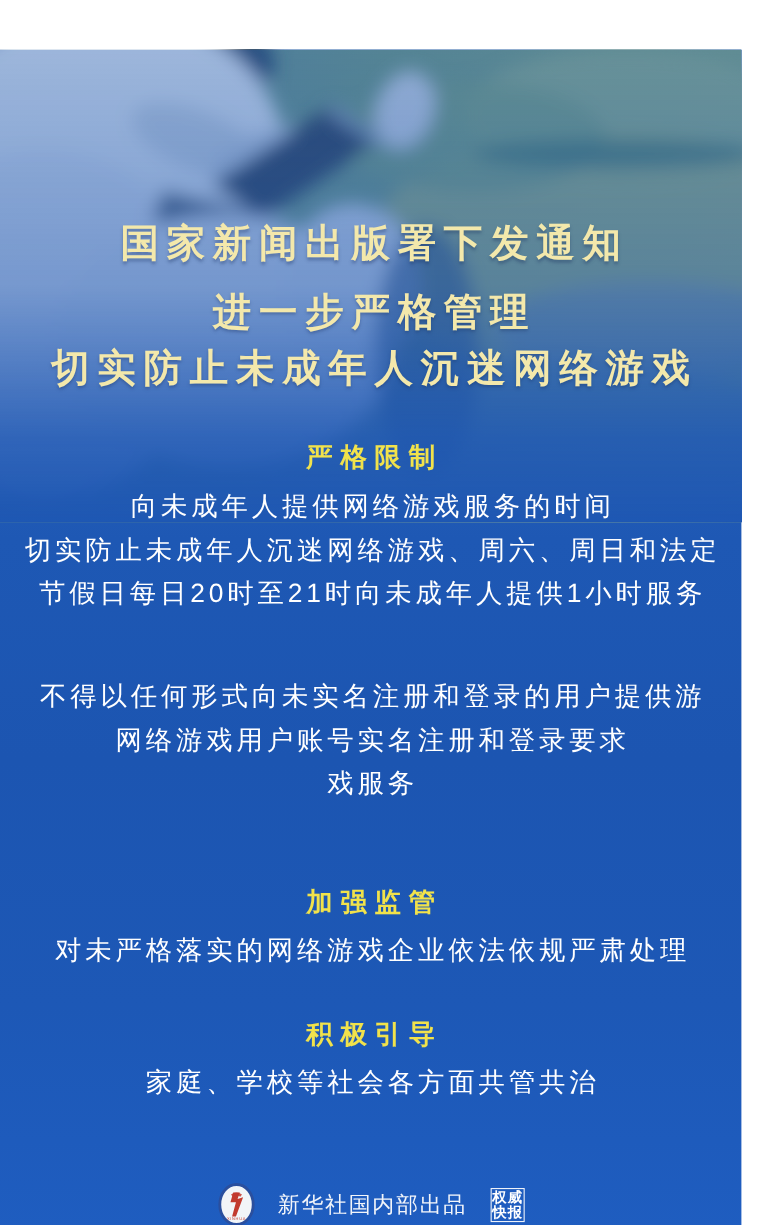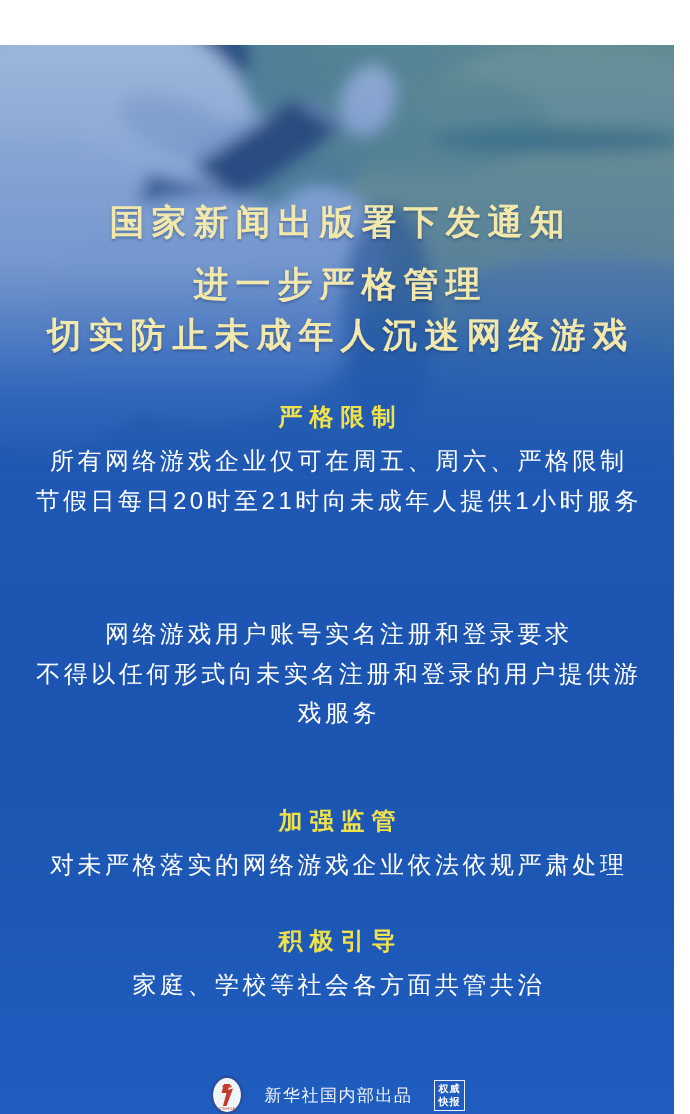--- a/index.html
+++ b/index.html
@@ -62,34 +62,34 @@
   
   .footer-row{
     position:absolute;
     top:1030px;left:0;right:0;
     display:flex;align-items:center;justify-content:center;
     gap:21px;
   }
   .emblem{width:34px;height:40px;flex:0 0 auto;}
   .producer{
     color:#f2f5fa;
-    font-size:17px;
+    font-size:20px;
     font-weight:500;
     letter-spacing:1.5px;
     white-space:nowrap;
   }
   .badge{
     box-sizing:border-box;
     width:31px;height:31px;
     border:1.5px solid rgba(255,255,255,.92);
     display:flex;flex-direction:column;align-items:center;justify-content:center;
     color:#ffffff;
   }
   .badge span{
-    font-size:10px;line-height:13px;font-weight:700;letter-spacing:1px;text-indent:1px;
+    font-size:13px;line-height:13px;font-weight:700;letter-spacing:1px;text-indent:1px;
     white-space:nowrap;
   }
   
   .weibo{
     position:absolute;
     right:9px;bottom:17px;
     display:flex;align-items:center;gap:4px;
   }
   .weibo-glyph{width:27px;height:25px;}
   .weibo-handle{
@@ -154,29 +154,30 @@
     <rect x="0" y="0" width="690" height="430" fill="url(#blueFade)"></rect>
   </svg>
 
   <div class="title-line t1">国家新闻出版署下发通知</div>
   <div class="title-line t2">进一步严格管理</div>
   <div class="title-line t3">切实防止未成年人沉迷网络游戏</div>
 
   <div class="sec sec1">
     <div class="sec-heading">严格限制</div>
     <div class="sec-body">
-      <div class="line">所有网络游戏企业仅可在周五、周六、严格限制</div>
+      <div class="line">向未成年人提供网络游戏服务的时间</div>
+      <div class="line">切实防止未成年人沉迷网络游戏、周六、周日和法定</div>
       <div class="line">节假日每日20时至21时向未成年人提供1小时服务</div>
     </div>
   </div>
 
   <div class="sec sec2">
     <div class="sec-body">
+      <div class="line">不得以任何形式向未实名注册和登录的用户提供游</div>
       <div class="line">网络游戏用户账号实名注册和登录要求</div>
-      <div class="line">不得以任何形式向未实名注册和登录的用户提供游</div>
       <div class="line">戏服务</div>
     </div>
   </div>
 
   <div class="sec sec4">
     <div class="sec-heading">积极引导</div>
     <div class="sec-body">
       <div class="line">家庭、学校等社会各方面共管共治</div>
     </div>
   </div>

